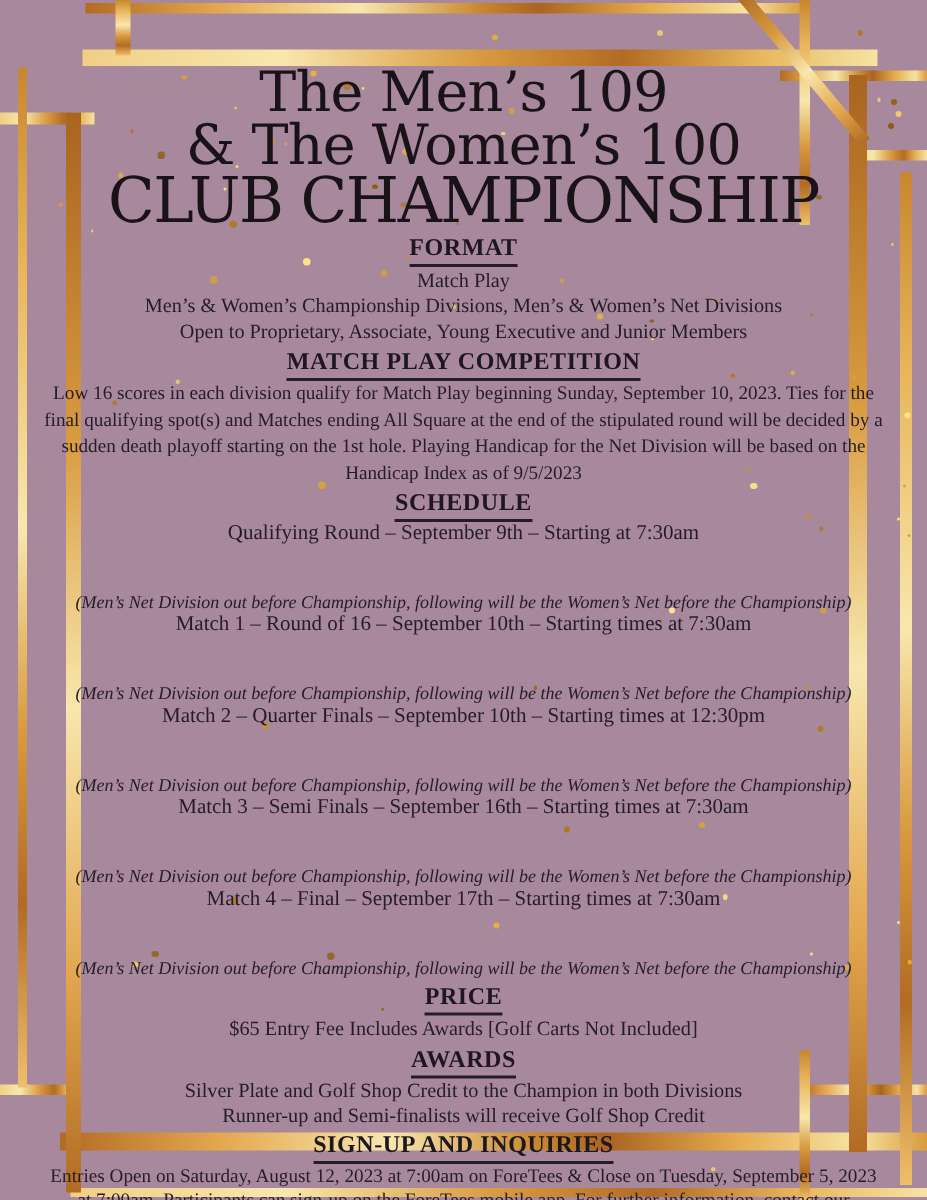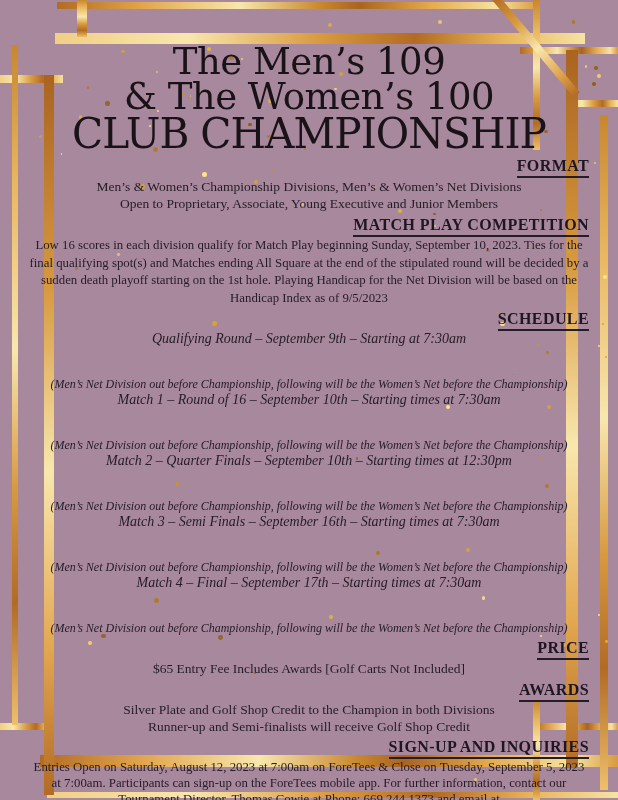--- a/index.html
+++ b/index.html
@@ -24,29 +24,29 @@
   .title1, .title2 {
     font-family:"DejaVu Serif", serif; font-size:37px; line-height:36px;
     letter-spacing:-0.5px; color:#191218; white-space:nowrap;
   }
   .title2 { line-height:34px; }
   .title3 {
     font-family:"DejaVu Serif", serif; font-size:42px; line-height:40px;
     letter-spacing:-1px; color:#191218; white-space:nowrap;
     transform:scaleX(0.97); transform-origin:center;
   }
-  .sec-heading { margin-top:2px; line-height:20px;text-align:right; }
+  .sec-heading { margin-top:2px; line-height:20px; }
   .sec-heading span {
     display:inline-block; font-size:16px; font-weight:bold; letter-spacing:0.4px;
     border-bottom:2px solid #241c26; padding-bottom:0px; color:#1e1722;
   }
   .mt3 { margin-top:3px; }
   .body-line { font-size:13.5px; line-height:17px; white-space:nowrap; }
   .body-para { font-size:12.8px; line-height:17.5px;text-align:center; }
-  .sched-main { font-size:14px; line-height:16.5px; white-space:nowrap;font-style:italic; }
+  .sched-main { font-size:14px; line-height:16.5px; white-space:nowrap; }
   .sched-note { font-size:12px; line-height:16.5px; font-style:italic; white-space:nowrap;margin-top:28px; }
   .signup-para { font-size:12.8px; line-height:16px; }
   .email-line { font-size:12.8px; line-height:16px; }
 </style>
 </head>
 <body>
 
 <div class="page">
 
   <div>
@@ -151,20 +151,21 @@
       <div class="dot" style="left: 546.3px; top: 351px; width: 2.9px; height: 2.9px; background: rgb(176, 120, 24); opacity: 0.77;"></div>
       <div class="dot" style="left: 398.2px; top: 209px; width: 4px; height: 4px; background: rgb(227, 179, 60); opacity: 0.91;"></div>
     </div>
 
   <div class="content">
     <div class="title1">The Men’s 109</div>
     <div class="title2">&amp; The Women’s 100</div>
     <div class="title3">CLUB CHAMPIONSHIP</div>
 
     <div class="sec-heading"><span>FORMAT</span></div>
+    <div class="body-line">Match Play</div>
     <div class="body-line">Men’s &amp; Women’s Championship Divisions, Men’s &amp; Women’s Net Divisions</div>
 
     <div class="body-line">Open to Proprietary, Associate, Young Executive and Junior Members</div>
 
     <div class="sec-heading mt3"><span>MATCH PLAY COMPETITION</span></div>
     <div class="body-para">Low 16 scores in each division qualify for Match Play beginning Sunday, September 10, 2023. Ties for the final qualifying spot(s) and Matches ending All Square at the end of the stipulated round will be decided by a sudden death playoff starting on the 1st hole. Playing Handicap for the Net Division will be based on the Handicap Index as of 9/5/2023</div>
 
     <div class="sec-heading"><span>SCHEDULE</span></div>
     <div>
       <div class="sched-main">Qualifying Round – September 9th – Starting at 7:30am</div>

